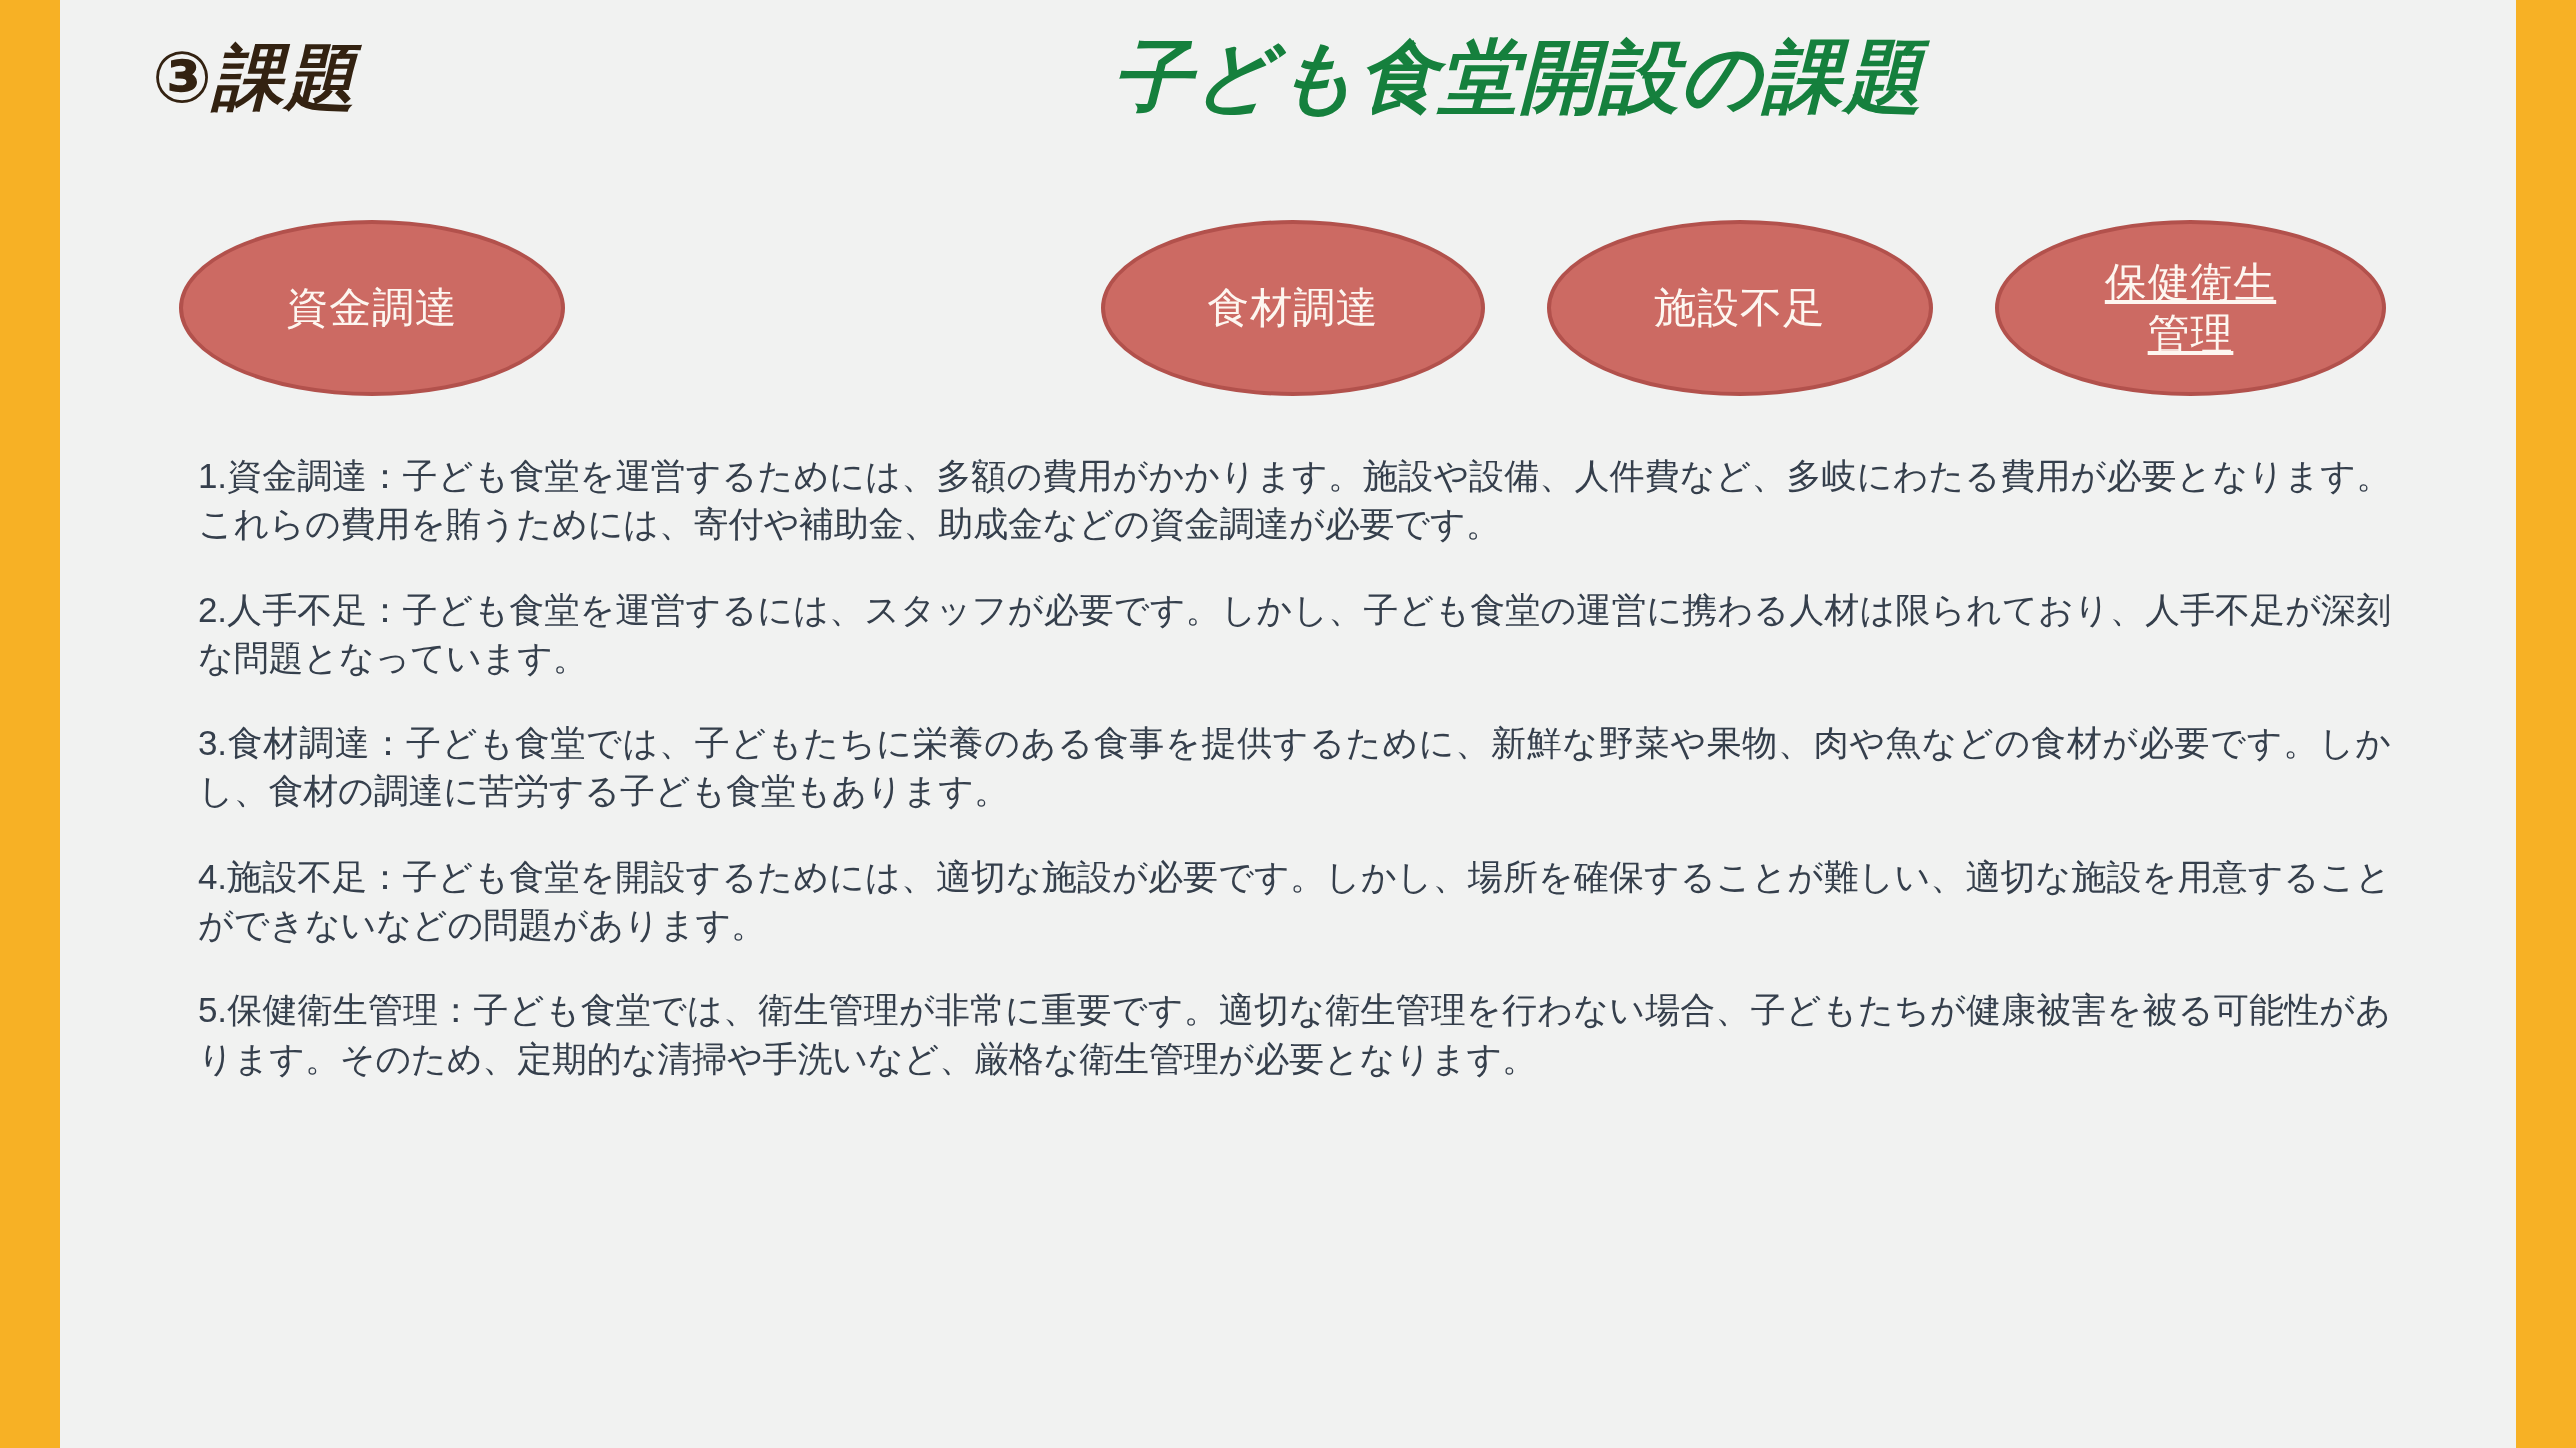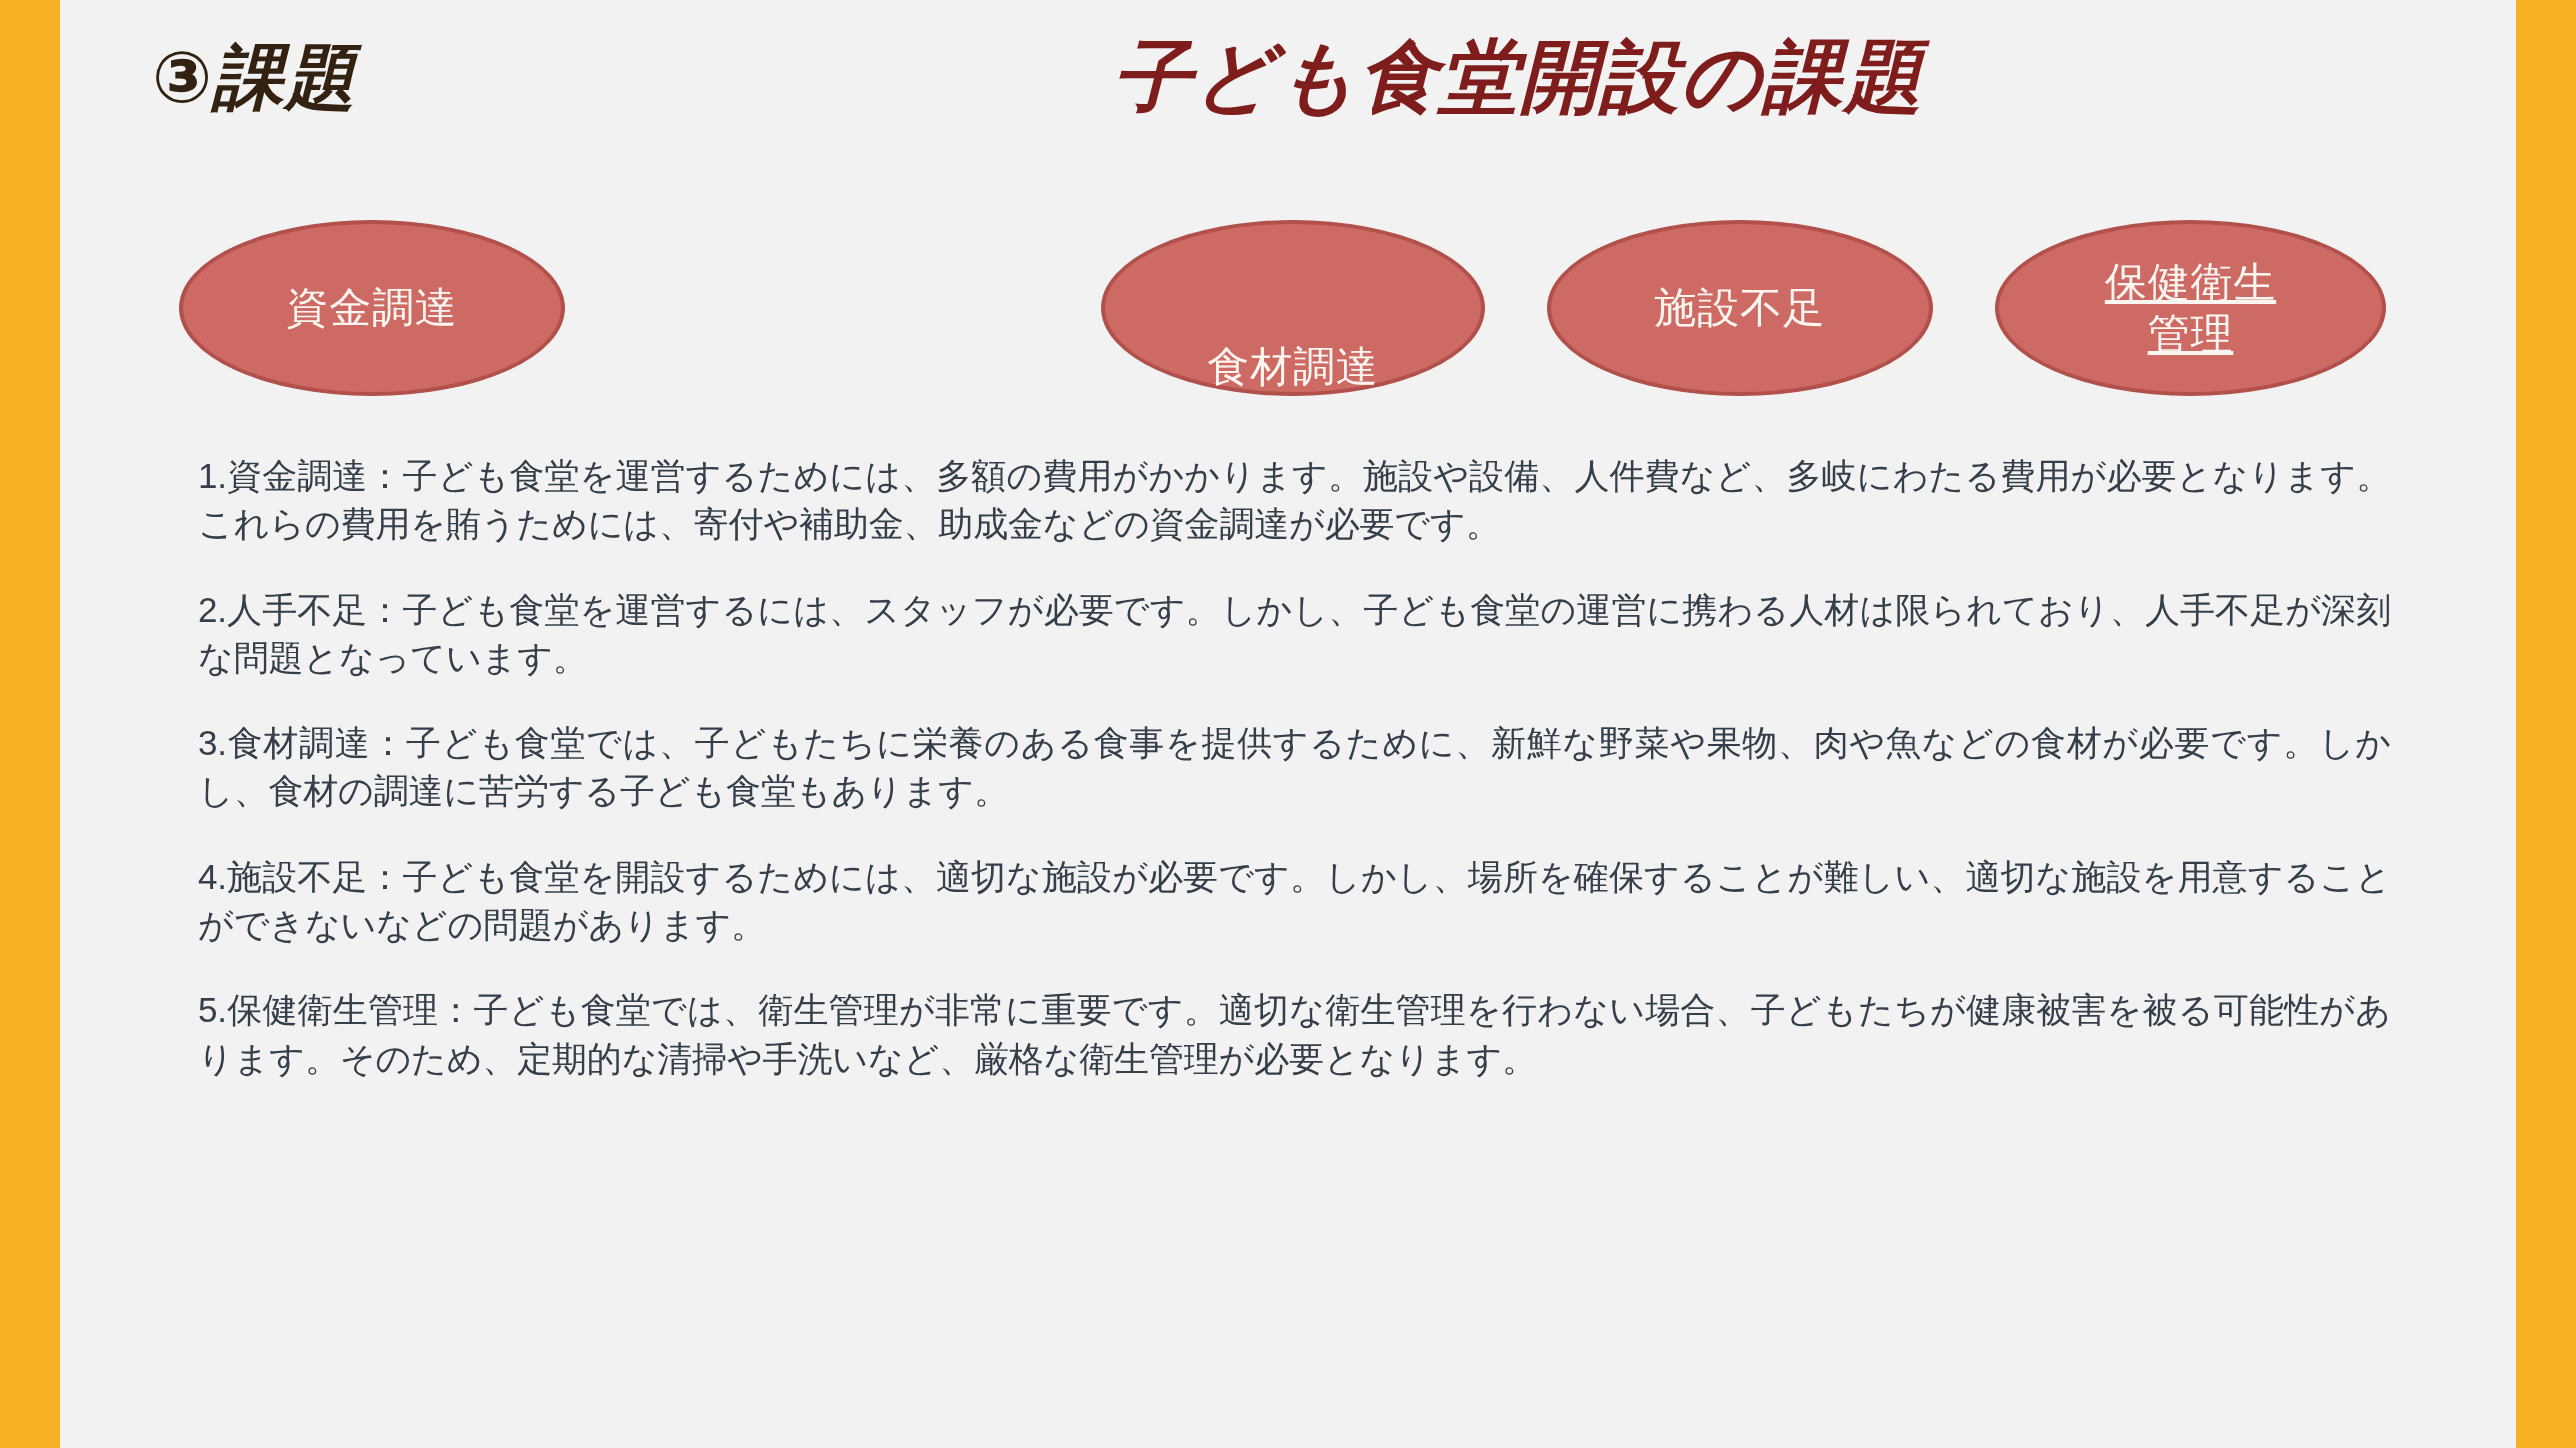--- a/index.html
+++ b/index.html
@@ -59,21 +59,21 @@
     letter-spacing: 0.01em;
     white-space: nowrap;
     line-height: 1.0;
   }
   .slide-title {
     position: absolute;
     left: 1053px;
     top: 37px;
     font-size: 79px;
     font-weight: 700;
-    color: #7f1d1d;
+    color: #15803d;
     letter-spacing: 0.02em;
     white-space: nowrap;
     line-height: 1.0;
   }
 
   
   .ellipse-row {
     position: absolute;
     left: 0;
     top: 220px;
@@ -94,21 +94,21 @@
     justify-content: center;
     text-align: center;
     color: #fdf6f0;
     font-size: 42px;
     line-height: 1.22;
     letter-spacing: 0.02em;
   }
   .ellipse .lbl { display: block; }
   .e1 { left: 179px;  width: 386px; }
   .e2 { left: 640px;  width: 382px; }
-  .e3 { left: 1101px; width: 384px; align-items: flex-end; }
+  .e3 { left: 1101px; width: 384px; }
   .e4 { left: 1547px; width: 386px; }
   .e5 { left: 1995px; width: 391px; text-decoration: underline; }
 
   
   .body-block {
     position: absolute;
     left: 198px;
     top: 452px;
     width: 2193px;
   }

